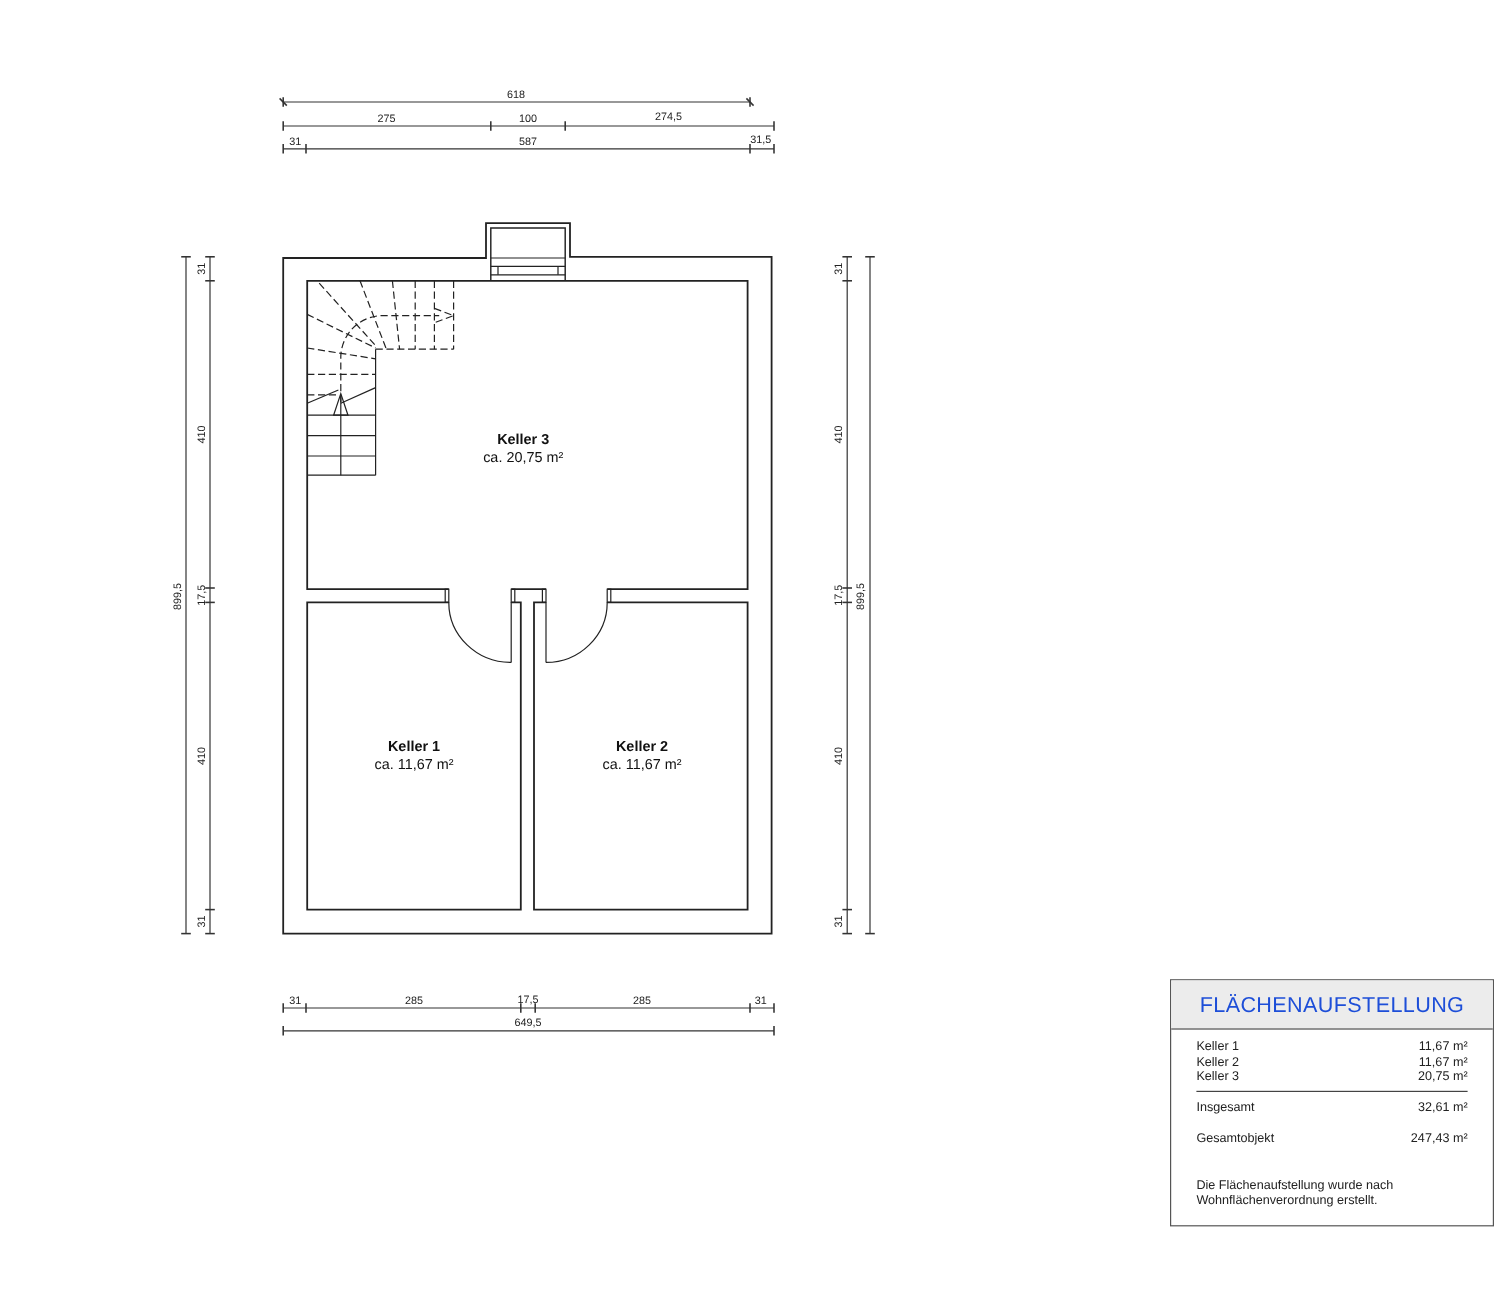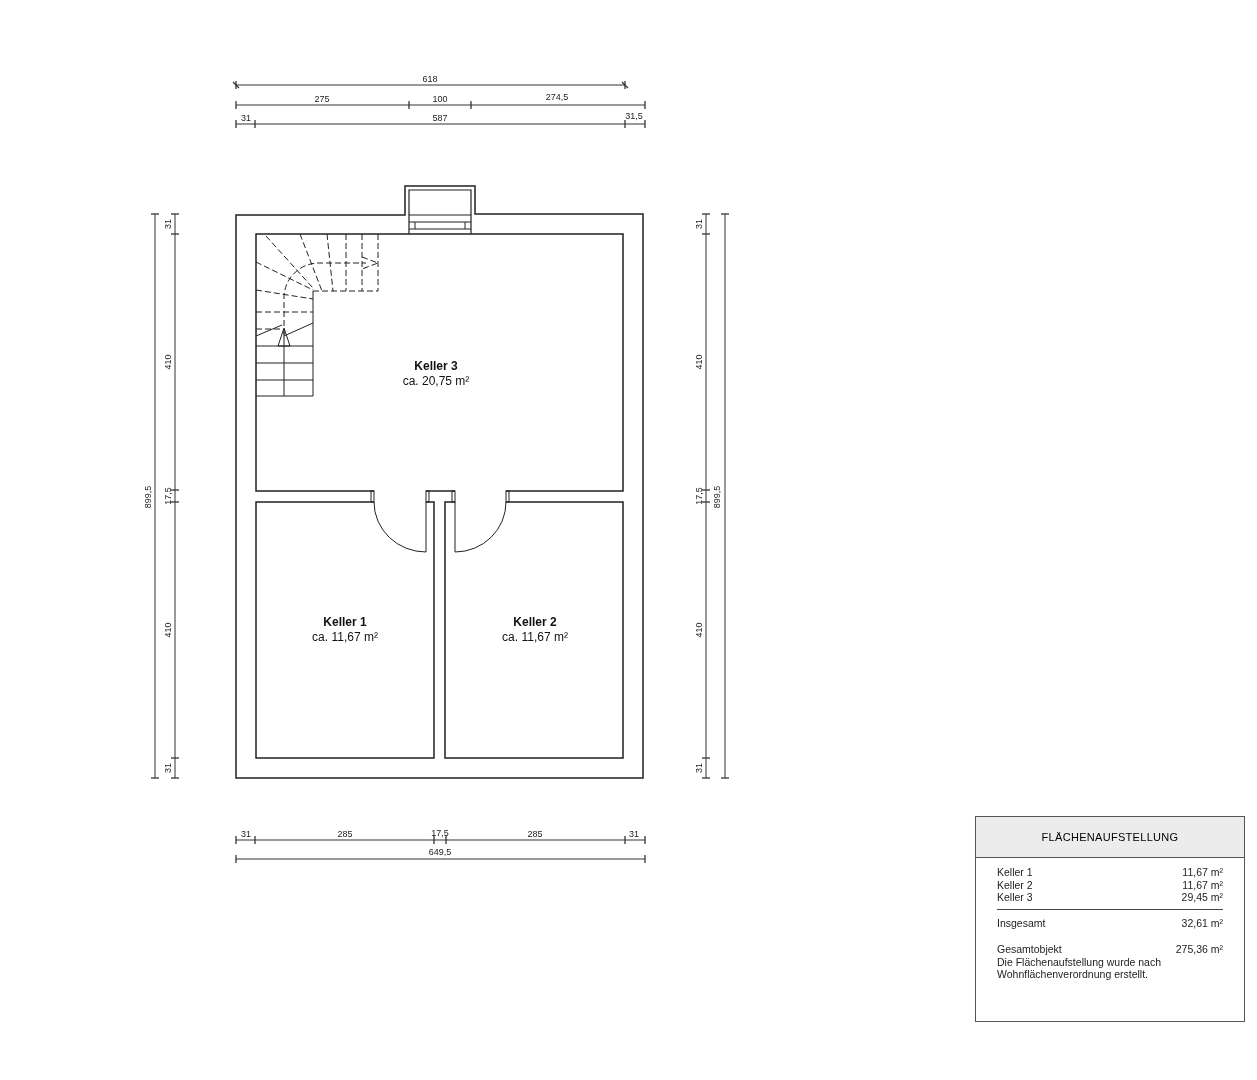--- a/index.html
+++ b/index.html
@@ -2,26 +2,26 @@
 <html><head>
 <meta charset="utf-8">
 <style>
   html,body{margin:0;padding:0;background:#ffffff;}
   body{width:1257px;height:1080px;position:relative;overflow:hidden;font-family:"Liberation Sans",sans-serif;color:#111;}
   svg.plan{position:absolute;left:0;top:0;}
   .dim-text{font-family:"Liberation Sans",sans-serif;font-size:9px;fill:#222;}
   .room-name{font-family:"Liberation Sans",sans-serif;font-size:12px;font-weight:bold;fill:#111;}
   .room-area{font-family:"Liberation Sans",sans-serif;font-size:12px;fill:#111;}
   .legend{position:absolute;left:975px;top:816px;width:270px;height:206px;border:1px solid #555;background:#fff;box-sizing:border-box;}
-  .legend-head{height:40px;background:#ececec;border-bottom:1px solid #555;display:flex;align-items:center;justify-content:center;font-size:11px;letter-spacing:0.3px;color:#000000;}
+  .legend-head{height:40px;background:#ececec;border-bottom:1px solid #555;display:flex;align-items:center;justify-content:center;font-size:18px;letter-spacing:0.3px;color:#1d4ed8;}
   .legend-body{padding:8px 21px 0 21px;font-size:10.5px;color:#222;}
   .row{display:flex;justify-content:space-between;line-height:12.5px;}
   .sep{border-top:1px solid #444;margin:5px 0 7px 0;}
   .gap{height:14px;}
-  .note{line-height:12.5px;}
+  .note{margin-top:26px;line-height:12.5px;}
 </style>
 </head>
 <body>
 
 <svg class="plan" width="1257" height="1080" viewBox="0 0 1257 1080">
   <g stroke="#333" stroke-width="1" fill="none">
 
     <g>
       <line x1="236" y1="85" x2="625" y2="85"></line>
       <line x1="236" y1="105" x2="645" y2="105"></line>
@@ -193,30 +193,30 @@
     <div class="row">
       <span>Keller 1</span>
       <span>11,67 m²</span>
     </div>
     <div class="row">
       <span>Keller 2</span>
       <span>11,67 m²</span>
     </div>
     <div class="row">
       <span>Keller 3</span>
-      <span>29,45 m²</span>
+      <span>20,75 m²</span>
     </div>
     <div class="sep"></div>
     <div class="row">
       <span>Insgesamt</span>
       <span>32,61 m²</span>
     </div>
     <div class="gap"></div>
     <div class="row">
       <span>Gesamtobjekt</span>
-      <span>275,36 m²</span>
+      <span>247,43 m²</span>
     </div>
     <div class="note">
       <div>Die Flächenaufstellung wurde nach</div>
       <div>Wohnflächenverordnung erstellt.</div>
     </div>
   </div>
 </div>
 
 </body></html>

